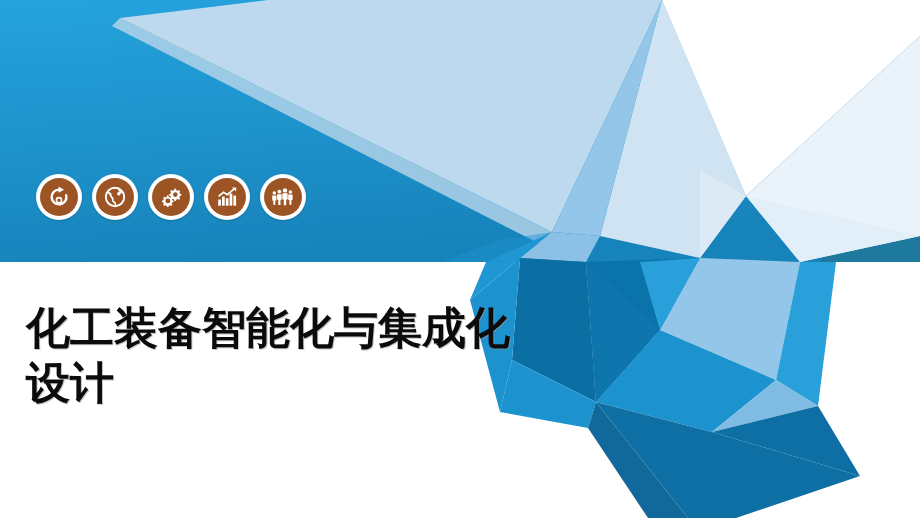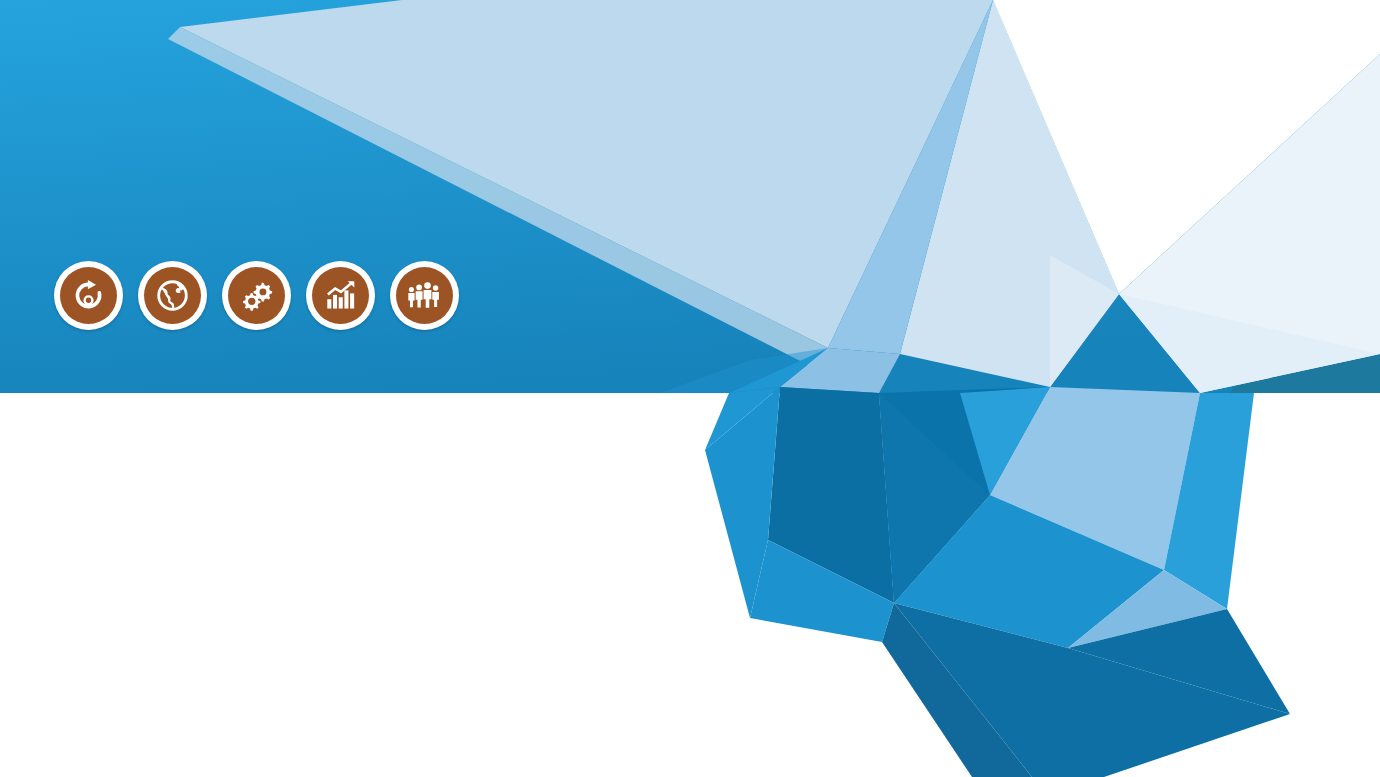--- a/index.html
+++ b/index.html
@@ -216,14 +216,17 @@
             <path d="M11.4 8.3h5.2v6.2h-1.4v5.7h-2.4v-5.7h-1.4z"></path>
             <circle cx="19.4" cy="7.0" r="1.8"></circle>
             <path d="M17.2 9.6h4.4v5.3h-1.2v4.8h-2.0v-4.8h-1.2z"></path>
           </g>
         </svg>
       </div>
     </div>
 
   </div>
 
+  <div id="title-block">
+    <h1 id="title">化工装备智能化与集成化设计</h1>
+  </div>
 
 </div>
 
 </body></html>

